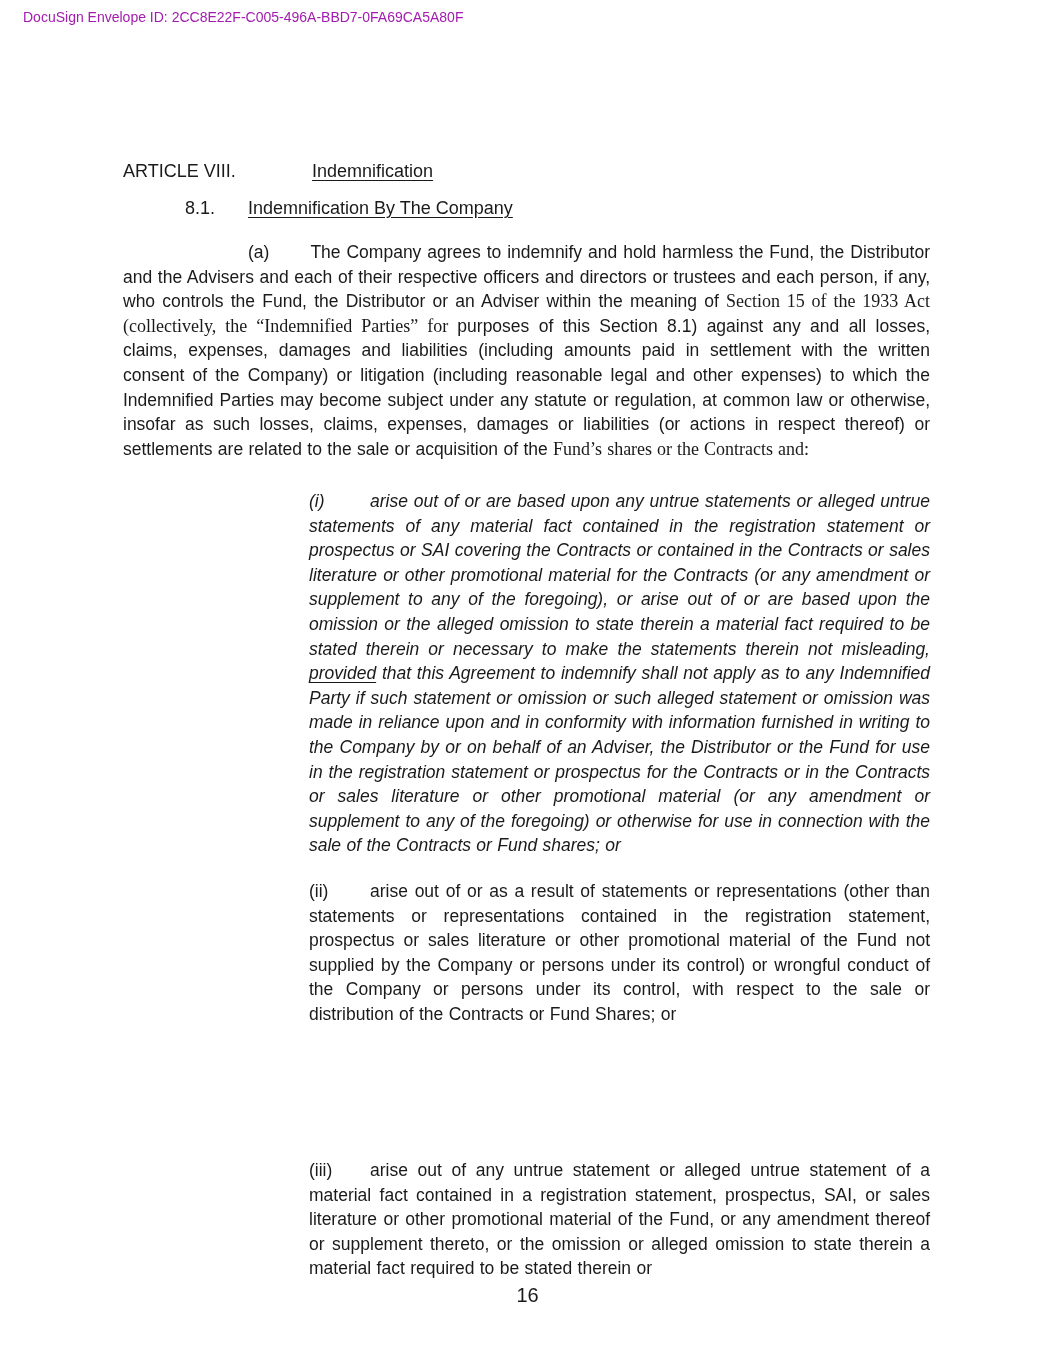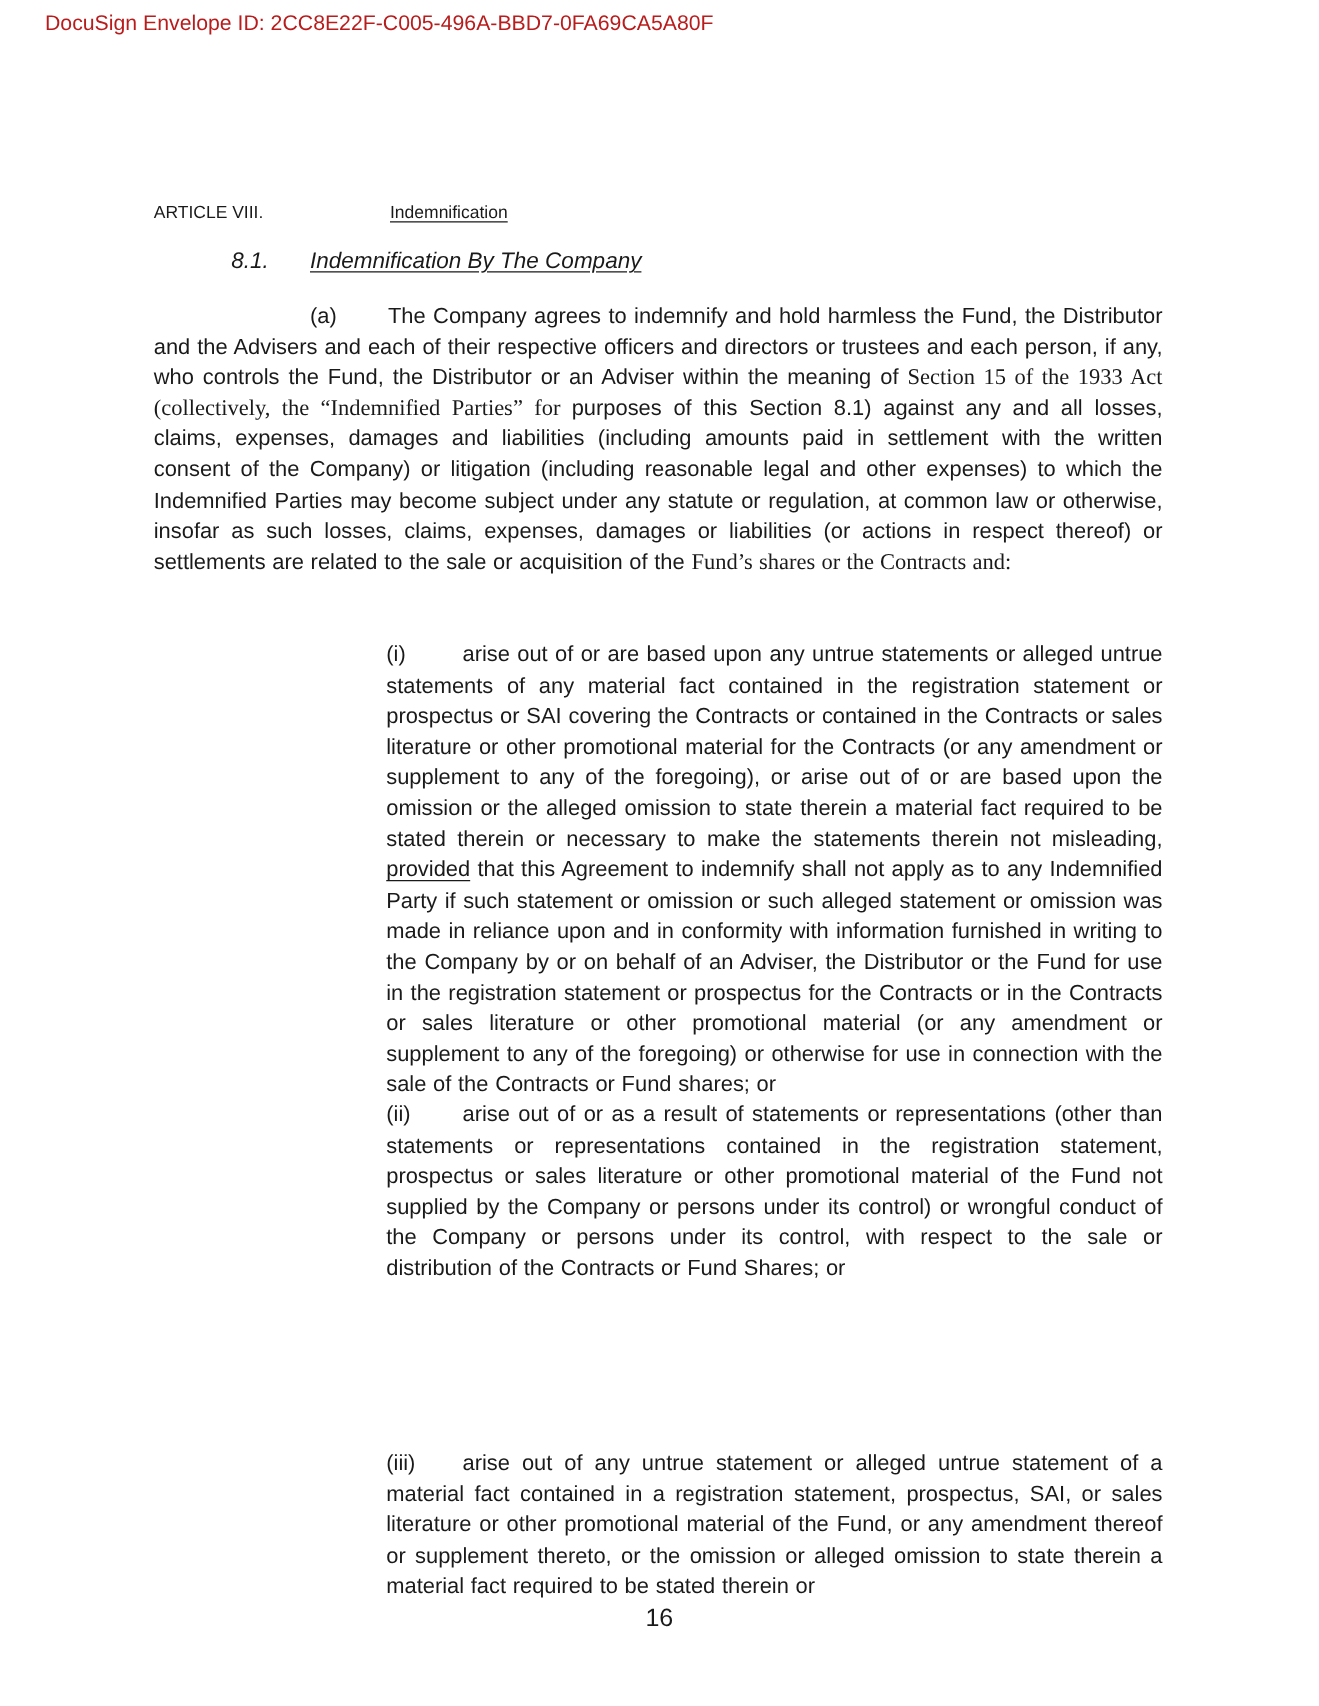--- a/index.html
+++ b/index.html
@@ -11,44 +11,43 @@
     position: relative;
     width: 1055px;
     height: 1365px;
     background: #ffffff;
     overflow: hidden;
     font-family: "Liberation Sans", sans-serif;
     color: #1a1a1a;
   }
   .docusign-line {
     position: absolute;
-    left: 36px;
+    left: 23px;
     top: 9px;
-    font-size: 17px;
-    color: #b91c1c;
+    font-size: 14px;
+    color: #a21caf;
     white-space: nowrap;
   }
   .heading-article {
     position: absolute;
     left: 123px;
     top: 161px;
-    font-size: 14px;
+    font-size: 18px;
     white-space: nowrap;
   }
   .heading-article .num {
     display: inline-block;
     width: 189px;
   }
   .heading-section {
     position: absolute;
     left: 185px;
     top: 198px;
     font-size: 18px;
     white-space: nowrap;
-    font-style: italic;
   }
   .heading-section .num {
     display: inline-block;
     width: 63px;
   }
   .u {
     text-decoration: underline;
     text-underline-offset: 3px;
   }
   .body-text {
@@ -71,21 +70,21 @@
   }
   .tab-a {
     display: inline-block;
     width: 41px;
   }
   .sub-item {
     position: absolute;
     left: 309px;
     width: 621px;
   }
-  .item-i   { top: 511px; }
+  .item-i   { top: 489px; font-style: italic; }
   .item-ii  { top: 879px; }
   .item-iii { top: 1158px; }
   .item-label {
     display: inline-block;
     width: 61px;
   }
   .serif {
     font-family: "Liberation Serif", serif;
     font-size: 18px;
   }

